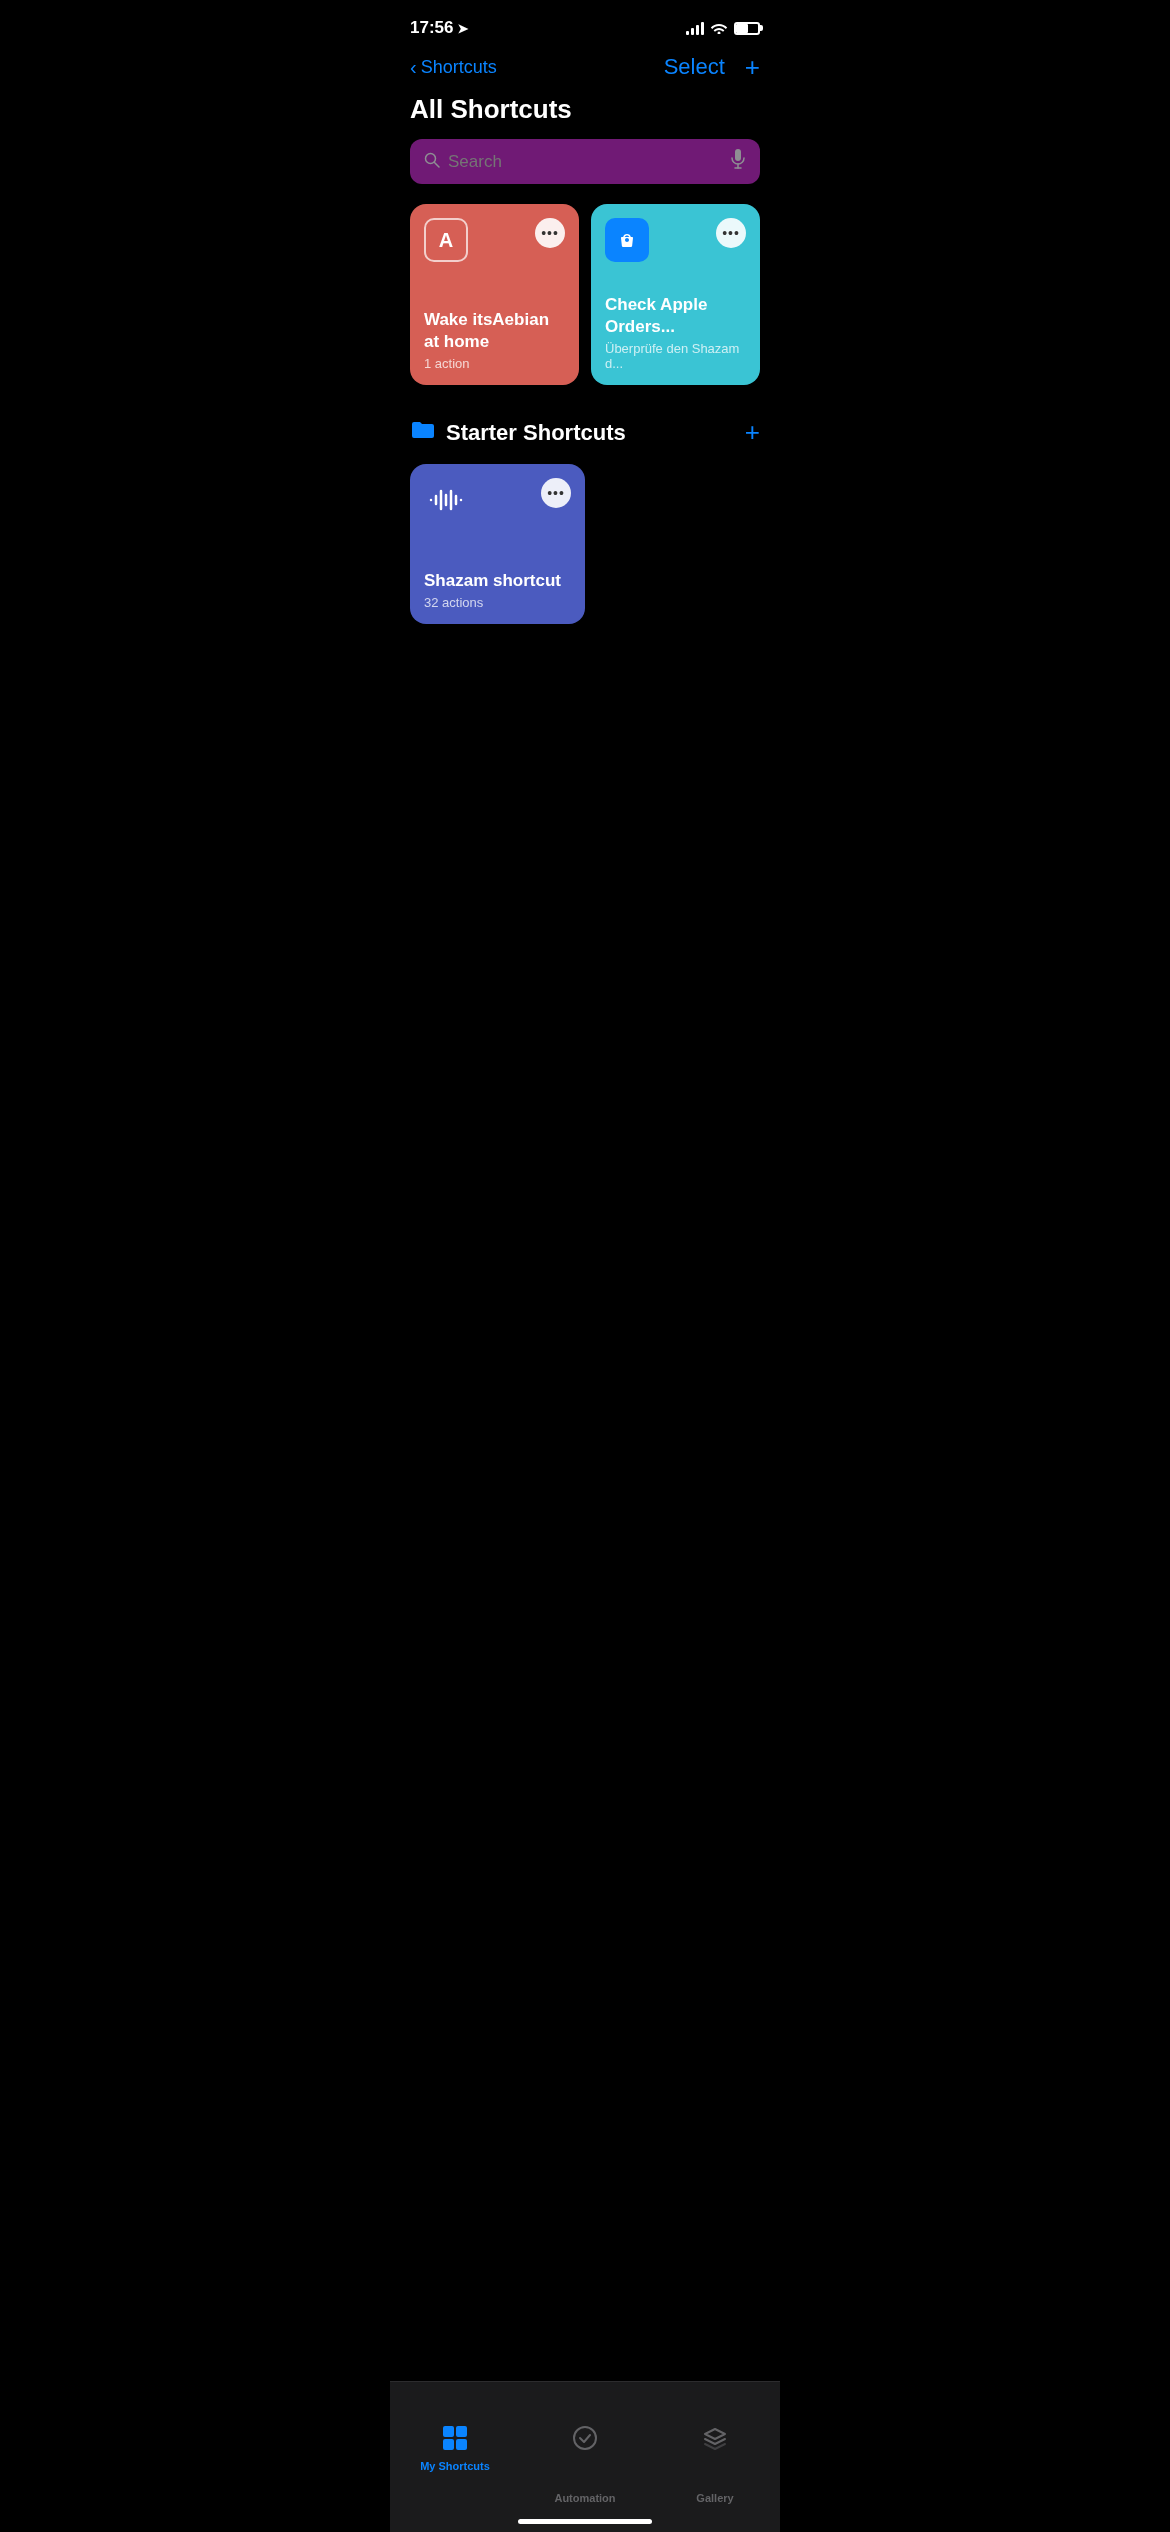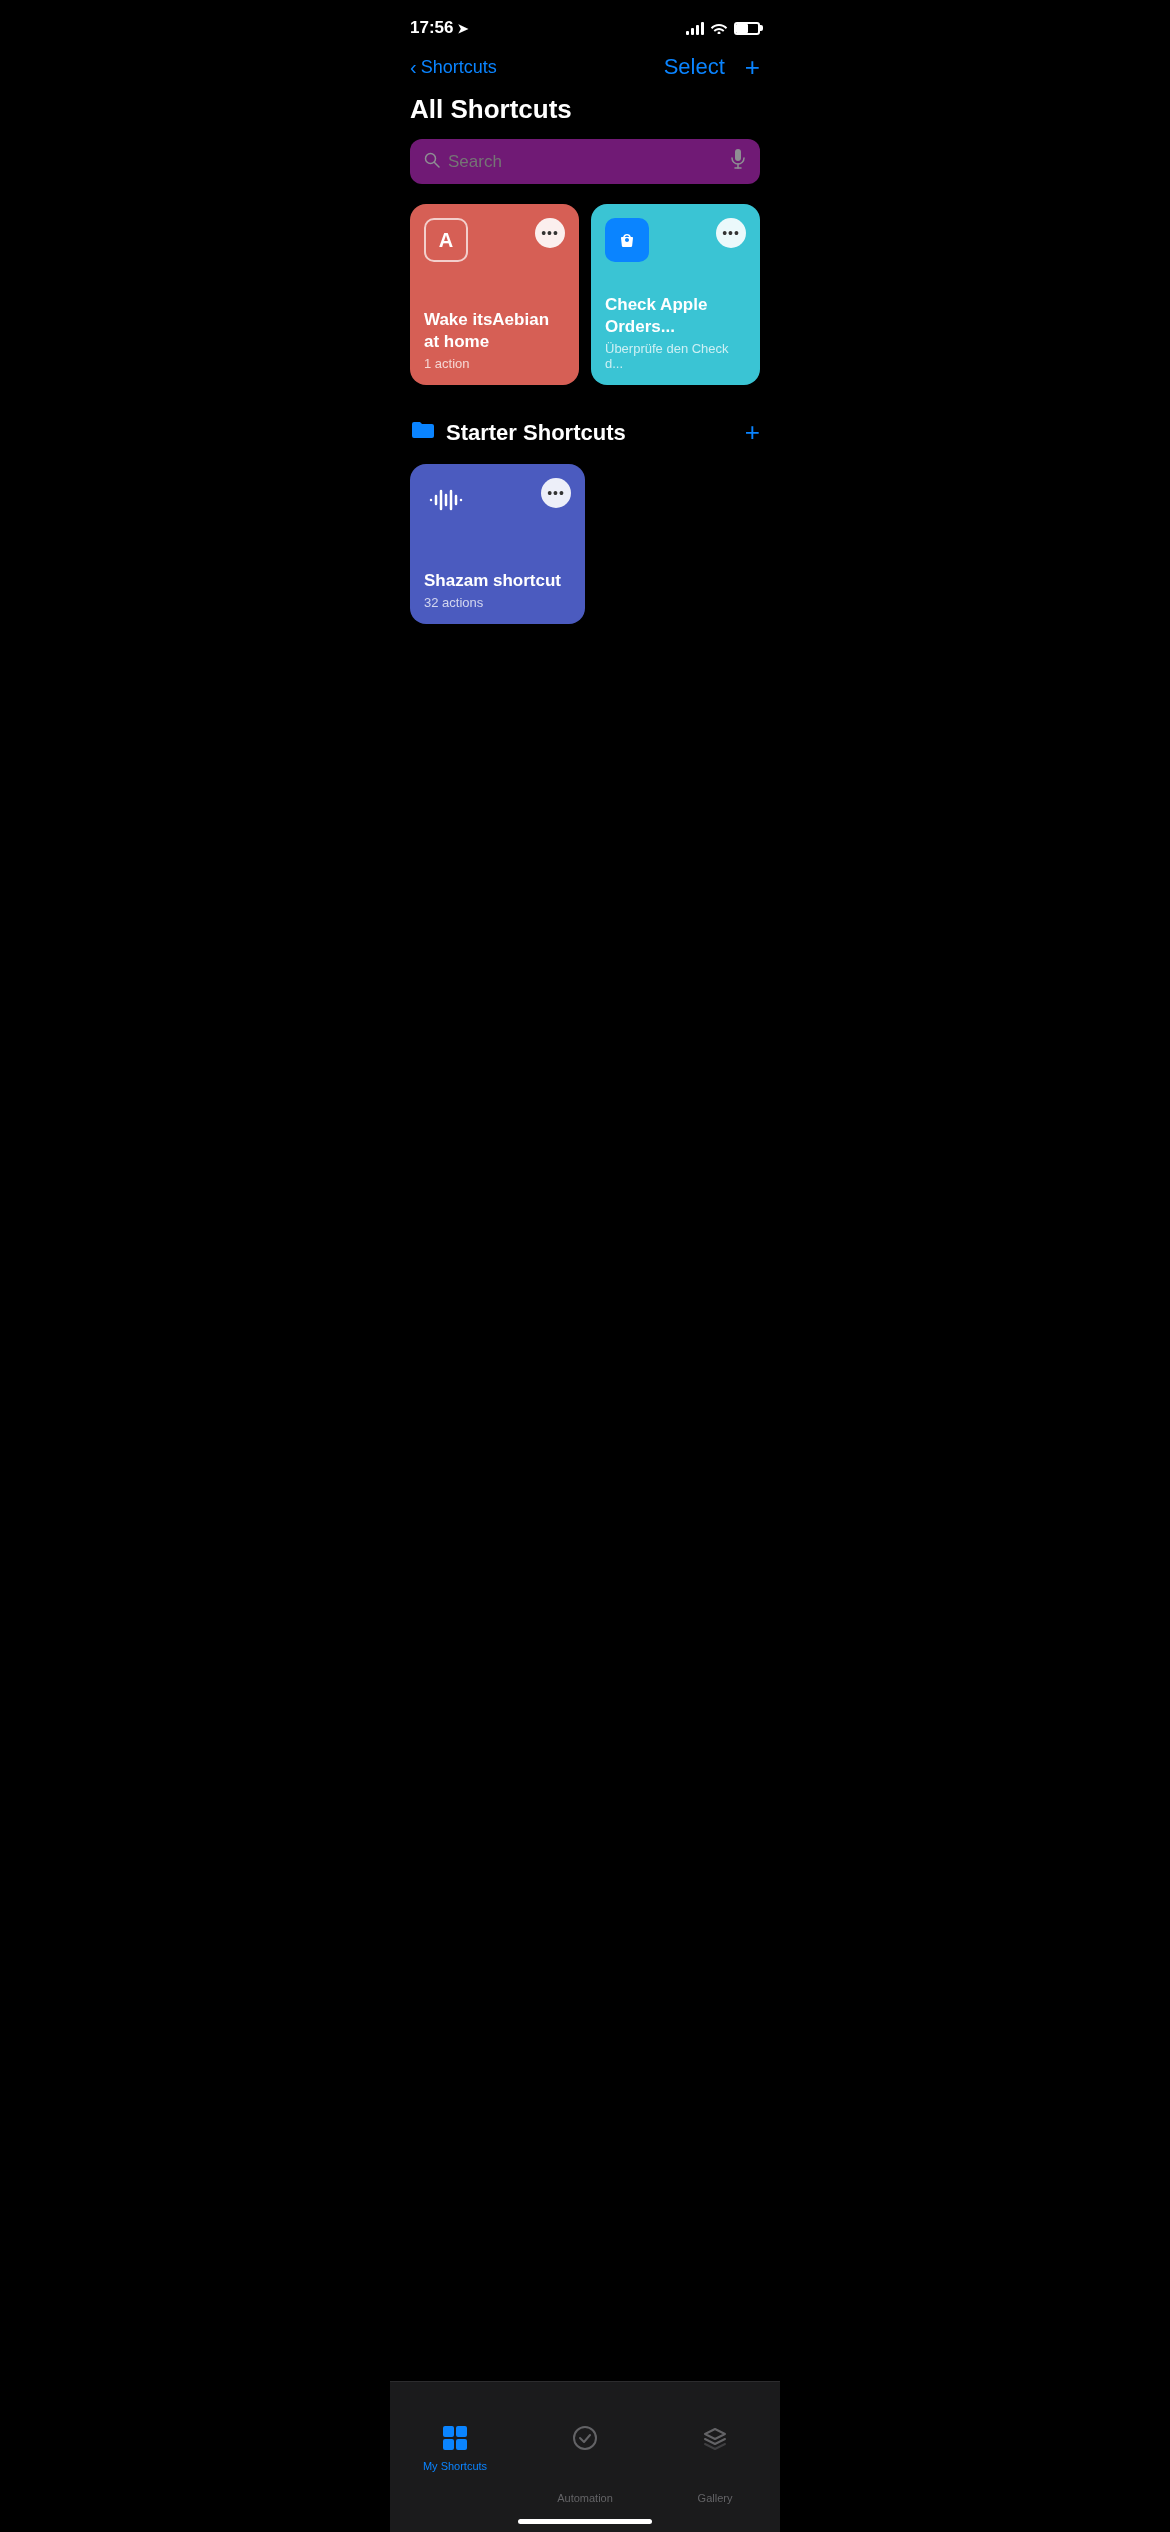--- a/index.html
+++ b/index.html
@@ -288,21 +288,21 @@
       gap: 4px;
       cursor: pointer;
       flex: 1;
     }
     .tab-icon {
       font-size: 26px;
       line-height: 1;
     }
     .tab-label {
       font-size: 11px;
-      font-weight: 400;
+      font-weight: 700;
     }
     .tab-item.active .tab-icon,
     .tab-item.active .tab-label {
       color: #0a84ff;
     }
     .tab-item.inactive .tab-icon,
     .tab-item.inactive .tab-label {
       color: #636366;
       margin-top: 32px;
     }
@@ -408,21 +408,21 @@
 
           <path d="M18 10h-1.2c-.3-1.7-1.8-3-3.8-3-2 0-3.5 1.3-3.8 3H8c-.6 0-1 .4-1 1l.9 8c.1.6.5 1 1.1 1h8c.6 0 1-.4 1.1-1L19 11c0-.6-.4-1-1-1zm-5-1.5c1.1 0 2 .7 2.3 1.5H10.7c.3-.8 1.2-1.5 2.3-1.5zm0 6.5c-1.1 0-2-.9-2-2s.9-2 2-2 2 .9 2 2-.9 2-2 2z" fill="white"></path>
         </svg>
       </div>
       <div class="more-btn">
         <span class="more-dots">•••</span>
       </div>
     </div>
     <div class="card-content">
       <div class="card-title">Check Apple Orders...</div>
-      <div class="card-subtitle">Überprüfe den Check d...</div>
+      <div class="card-subtitle">Überprüfe den Shazam d...</div>
     </div>
   </div>
 
 </div>
 
 <div class="section-header">
   <div class="section-title-group">
     <span class="section-folder-icon">
       <svg width="28" height="24" viewBox="0 0 28 24" fill="#0a84ff">
         <path d="M2 6a2 2 0 012-2h6l2 2h10a2 2 0 012 2v10a2 2 0 01-2 2H4a2 2 0 01-2-2V6z"></path>

